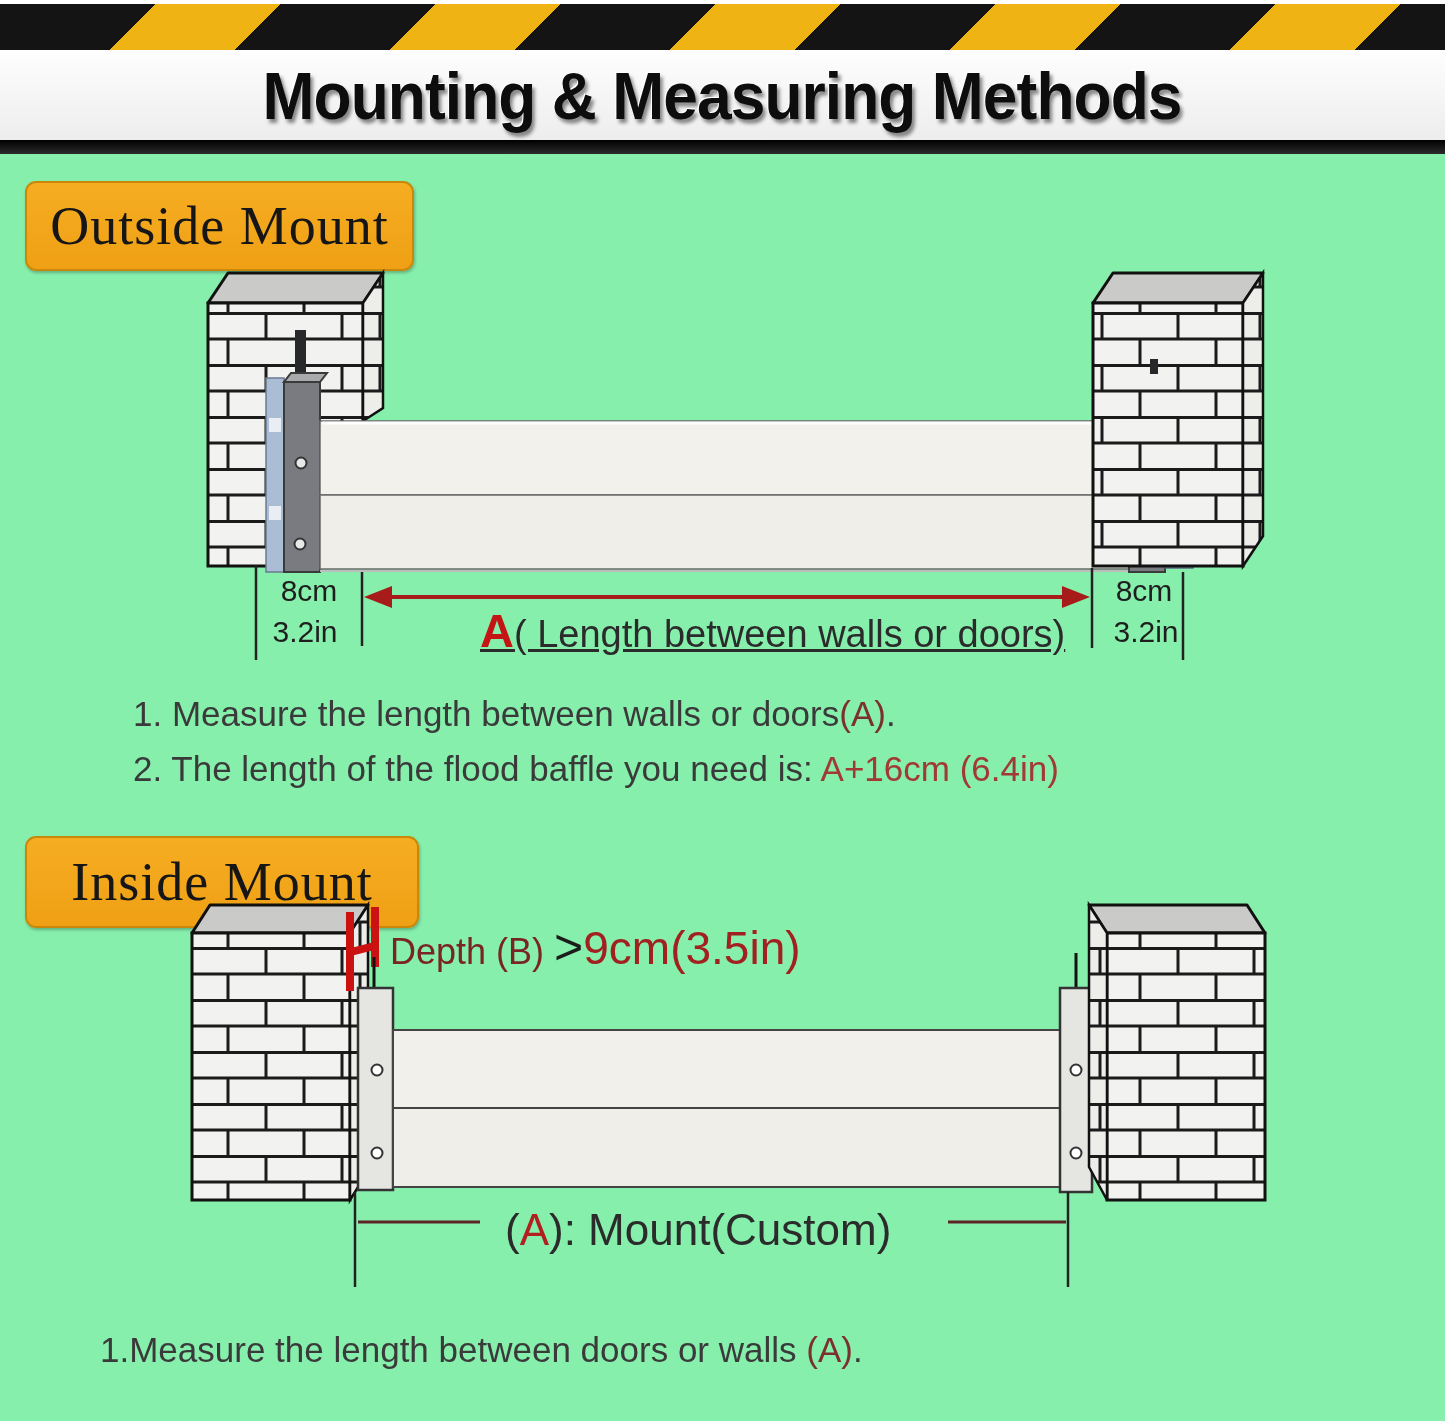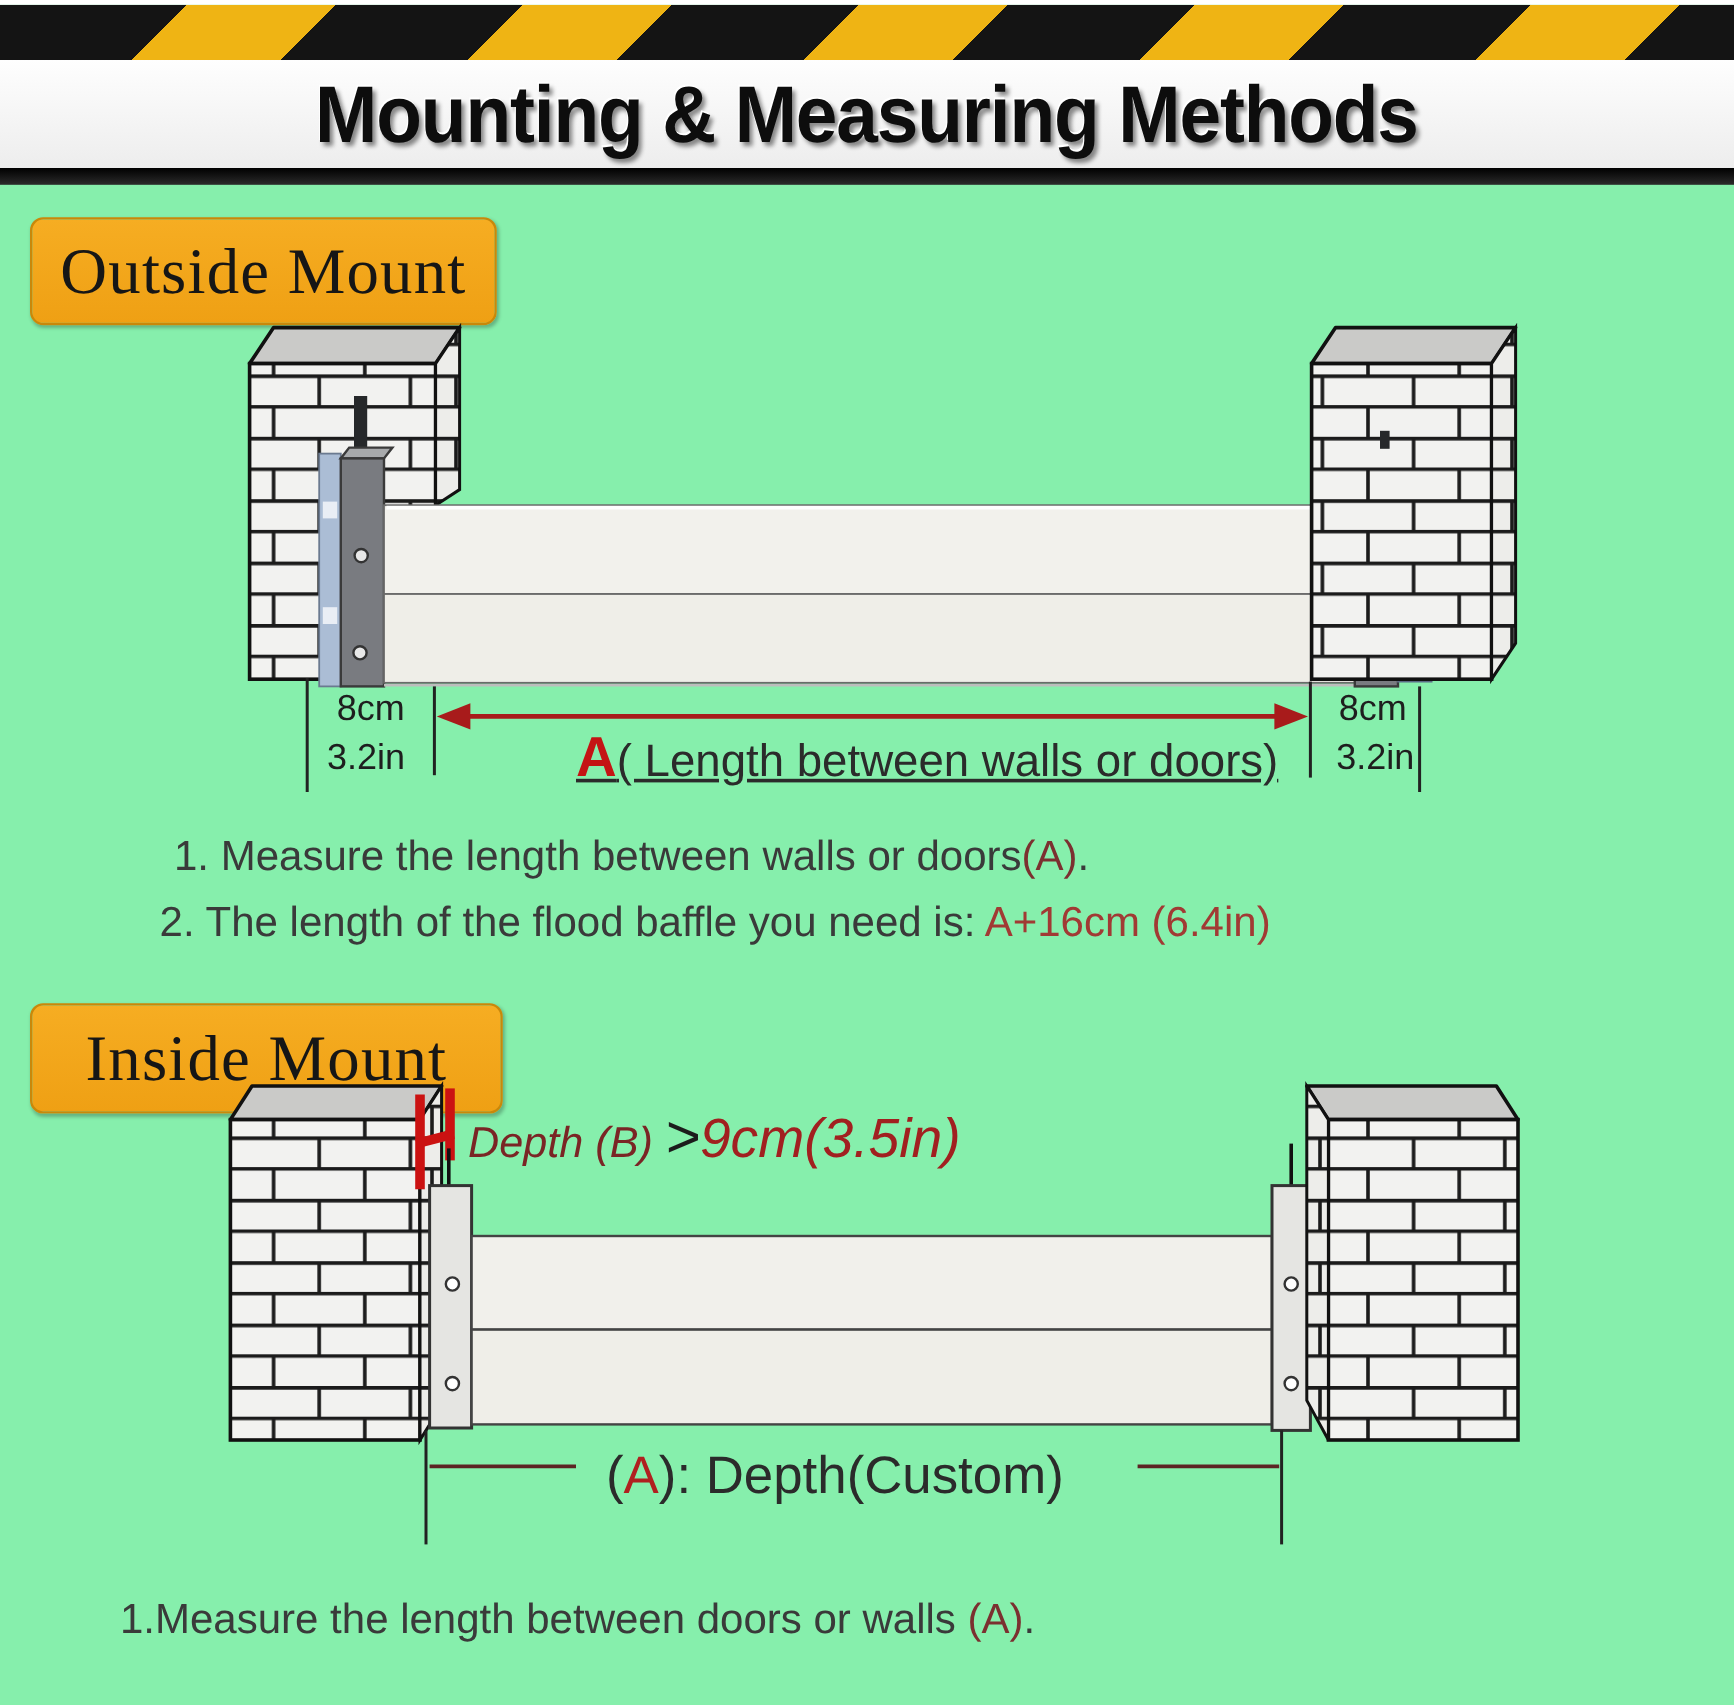--- a/index.html
+++ b/index.html
@@ -29,25 +29,25 @@
   
   .ovl{position:absolute;white-space:nowrap;color:#222;}
   .dimtxt{font-size:30px;color:#1e1e1e;text-align:center;}
   .o-left-cm{left:252px;top:574px;width:114px;}
   .o-left-in{left:248px;top:615px;width:114px;}
   .o-right-cm{left:1094px;top:574px;width:100px;}
   .o-right-in{left:1094px;top:615px;width:104px;}
   .o-a{left:480px;top:603px;font-size:38px;color:#2b2b2b;text-decoration:underline;}
   .o-a .bigA{font-size:47px;font-weight:bold;color:#C41414;}
   .steps{font-size:35px;color:#3a3a3a;}
-  .o-step1{left:133px;top:694px;margin-left:12px;}
+  .o-step1{left:133px;top:694px;}
   .o-step2{left:133px;top:749px;}
   .maroon{color:#7B3030;}
   .redpart{color:#A13A34;}
-  .i-depth{left:390px;top:918px;font-size:36px;color:#7A2525;font-style:italic;}
+  .i-depth{left:390px;top:918px;font-size:36px;color:#7A2525;}
   .i-depth .gt{font-size:50px;color:#1c1c1c;font-weight:normal;}
   .i-depth .val{font-size:46px;color:#A12020;}
   .i-length{left:505px;top:1205px;font-size:44px;color:#2b2b2b;}
   .i-length .redA{color:#B02020;}
   .i-step1{left:100px;top:1286px;margin-top:44px;}
   .i-step2a{left:88px;top:1340px;}
   .i-step2b{left:52px;top:1380px;}
 </style>
 </head>
 <body>
@@ -200,17 +200,17 @@
     <g>
       <line x1="355" y1="297" x2="355" y2="392" stroke="#222" stroke-width="2.5"></line>
       <line x1="1068" y1="297" x2="1068" y2="392" stroke="#222" stroke-width="2.5"></line>
       <line x1="358" y1="327" x2="480" y2="327" stroke="#5C2424" stroke-width="3"></line>
       <line x1="948" y1="327" x2="1066" y2="327" stroke="#5C2424" stroke-width="3"></line>
     </g>
   </svg>
 
   <div class="ovl i-depth"><span>Depth (B) </span><span class="gt">&gt;</span><span class="val">9cm(3.5in)</span></div>
 
-  <div class="ovl i-length"><span>(</span><span class="redA">A</span><span>): Depth(Custom)</span></div>
+  <div class="ovl i-length"><span>(</span><span class="redA">A</span><span>): Mount(Custom)</span></div>
 
   <div class="ovl steps i-step1"><span>1.Measure the length between doors or walls </span><span class="maroon">(A)</span><span>.</span></div>
 
 </div>
 
 </body></html>

